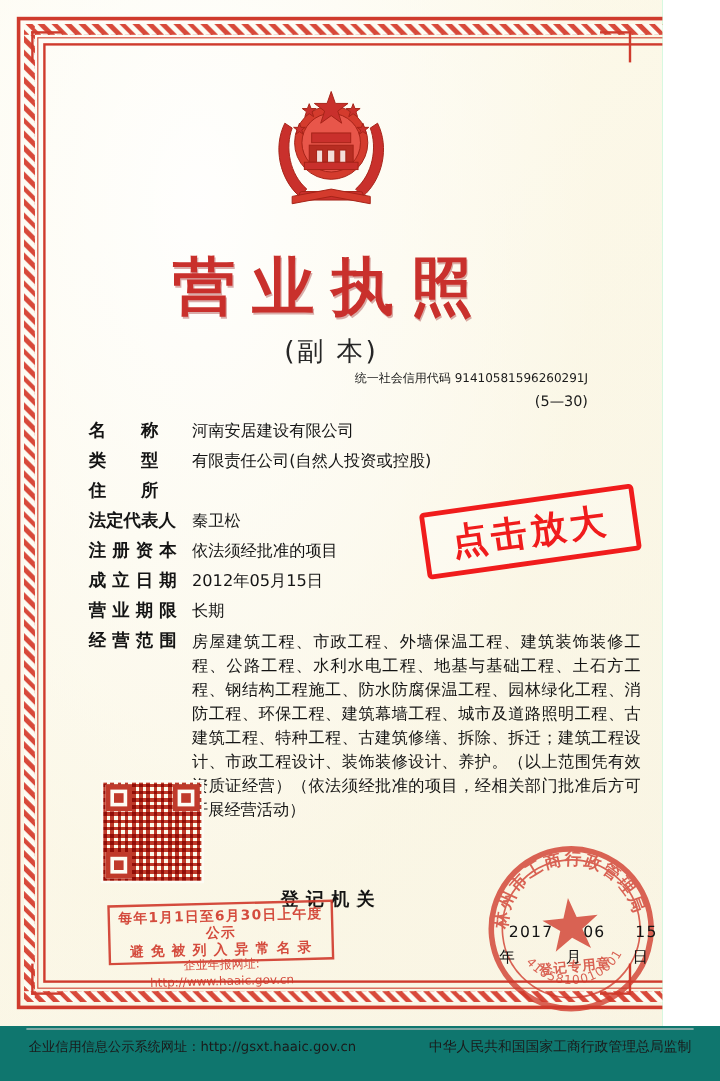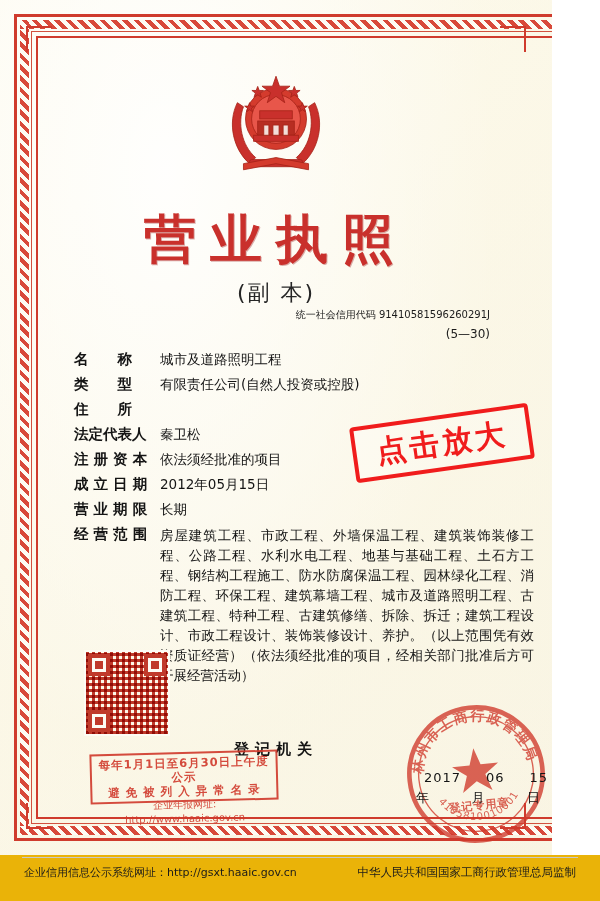--- a/index.html
+++ b/index.html
@@ -265,21 +265,21 @@
     transform: rotate(-8deg);
     background: rgba(255,255,255,0.25);
   }
 
   
   #footer {
     position: absolute;
     left: 0; top: 855px;
     width: 600px;
     height: 46px;
-    background: #eab308;
+    background: #0f766e;
   }
   #footer .divider {
     position: absolute;
     left: 22px; right: 22px; top: 2px;
     height: 1px; background: #c9c9c9;
   }
   #footer .left {
     position: absolute;
     left: 24px; top: 10px;
     font-size: 11px;
@@ -341,21 +341,21 @@
   <div id="credit-code">
     <span>统一社会信用代码</span>
     <span>91410581596260291J</span>
   </div>
   <div id="serial">(5—30)</div>
 
   <div id="fields">
 
     <div class="row">
       <div class="row-label lbl-4">名　　称</div>
-      <div class="row-value">城市及道路照明工程</div>
+      <div class="row-value">河南安居建设有限公司</div>
     </div>
 
     <div class="row">
       <div class="row-label lbl-4">类　　型</div>
       <div class="row-value">有限责任公司(自然人投资或控股)</div>
     </div>
 
     <div class="row">
       <div class="row-label lbl-4">住　　所</div>
     </div>

